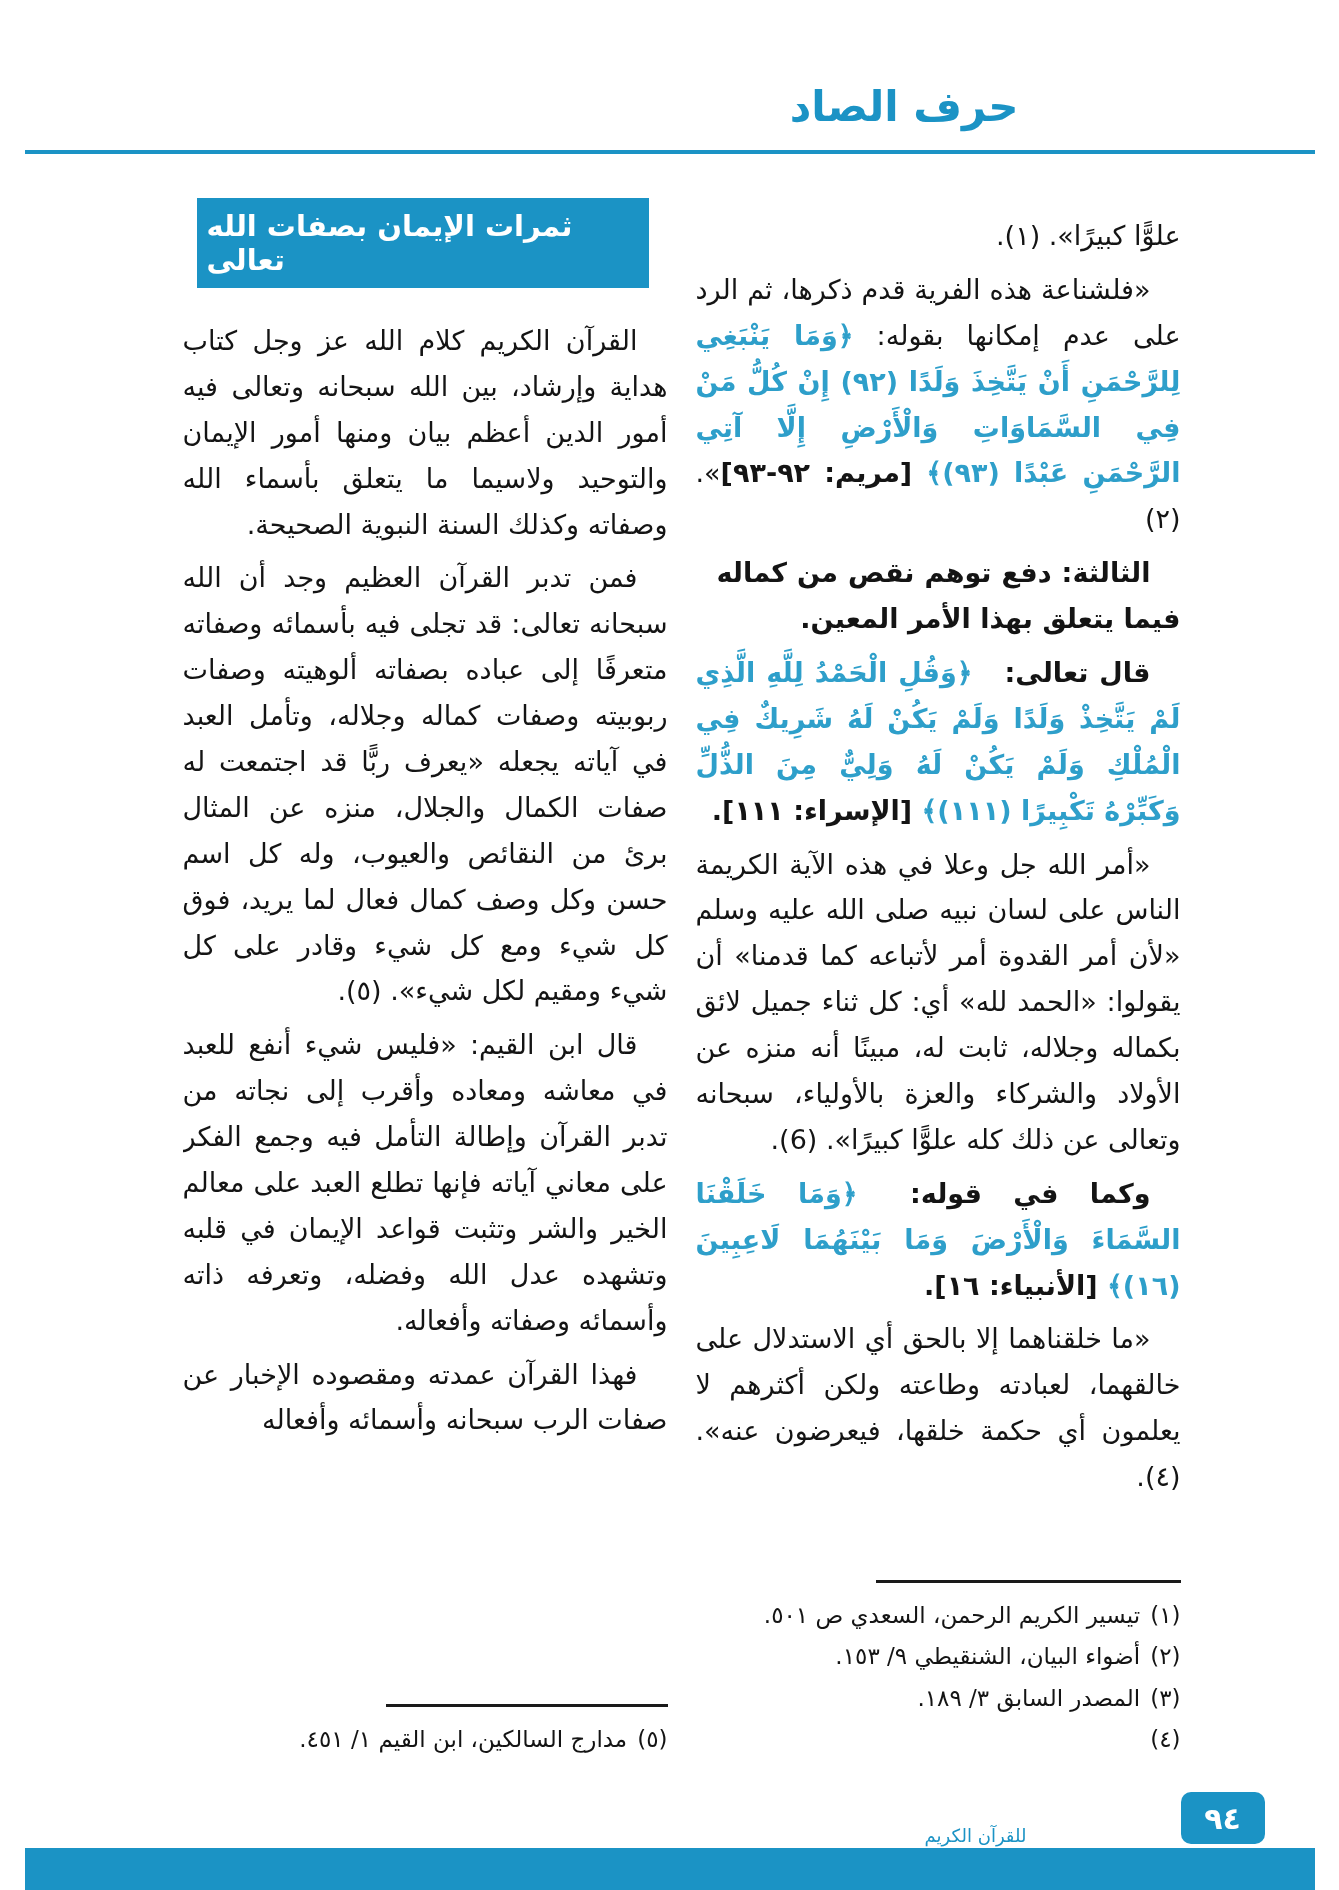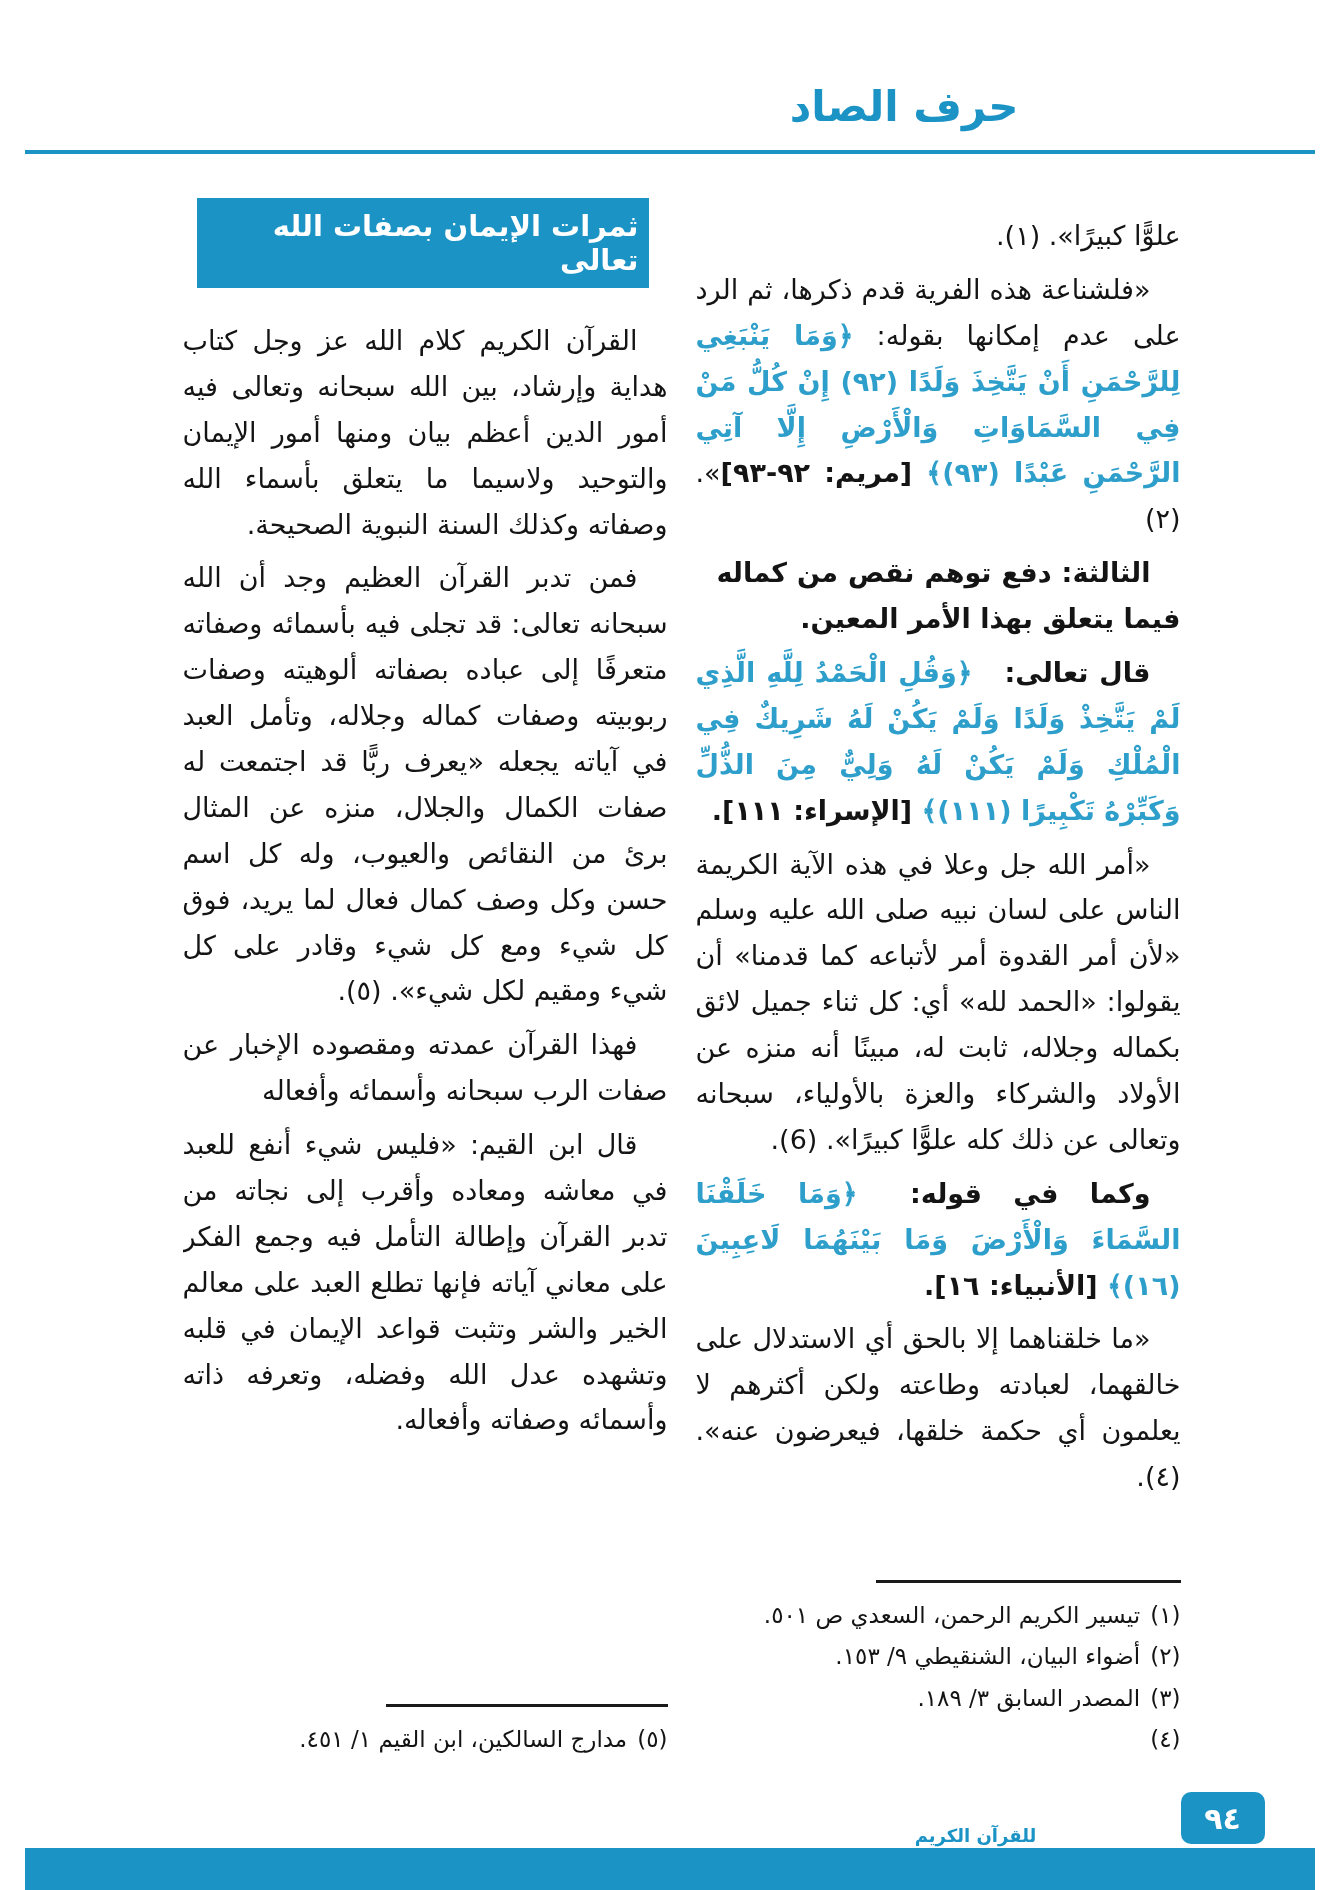--- a/index.html
+++ b/index.html
@@ -43,21 +43,21 @@
     text-indent:30px;
   }
   .no-indent{text-indent:0;margin-top:17px;}
   .bold{font-weight:bold;margin-left:21px;}
   .quran{color:var(--quran);font-weight:bold;}
   .verse-ref{color:var(--text);font-weight:bold;}
   .section-title-box{
     background:var(--accent);
     color:#ffffff;
     font-size:29px;font-weight:bold;
-    text-align:right;
+    text-align:left;
     padding:11px 10px;
     margin:2px 19px 30px 14px;
   }
   
   .footnotes{margin-top:auto;padding-top:8px;}
   .fn-sep{width:305px;height:3px;background:#1a1a1a;margin-bottom:14px;}
   .fn-sep-left{width:282px;}
   .footnote{
     font-size:23px;line-height:1.62;
     display:flex;gap:10px;
@@ -80,21 +80,21 @@
     font-size:30px;font-weight:bold;margin-top:24px;
   }
   .logo{
     position:absolute;bottom:44px;left:806px;
     width:290px;
     text-align:center;
     color:var(--accent);
     line-height:1.1;
   }
   .logo-l1{font-size:30px;font-weight:bold;font-style:italic;}
-  .logo-l2{font-size:18px;font-weight:bold;margin-top:2px;}
+  .logo-l2{font-size:18px;font-weight:normal;margin-top:2px;}
 </style>
 </head>
 <body>
 
 <div class="page">
 
   <div class="chapter-title">حرف الصاد</div>
   <div class="header-rule"></div>
 
   <div class="columns">
@@ -132,22 +132,22 @@
             <span class="fn-marker">(٤)</span>
           </div>
       </div>
     </section>
 
     <section class="col">
       <div class="section-title-box">ثمرات الإيمان بصفات الله تعالى</div>
 
       <p class="body-p">القرآن الكريم كلام الله عز وجل كتاب هداية وإرشاد، بين الله سبحانه وتعالى فيه أمور الدين أعظم بيان ومنها أمور الإيمان والتوحيد ولاسيما ما يتعلق بأسماء الله وصفاته وكذلك السنة النبوية الصحيحة.</p>
       <p class="body-p">فمن تدبر القرآن العظيم وجد أن الله سبحانه تعالى: قد تجلى فيه بأسمائه وصفاته متعرفًا إلى عباده بصفاته ألوهيته وصفات ربوبيته وصفات كماله وجلاله، وتأمل العبد في آياته يجعله «يعرف ربًّا قد اجتمعت له صفات الكمال والجلال، منزه عن المثال برئ من النقائص والعيوب، وله كل اسم حسن وكل وصف كمال فعال لما يريد، فوق كل شيء ومع كل شيء وقادر على كل شيء ومقيم لكل شيء». (٥).</p>
+      <p class="body-p">قال ابن القيم: «فليس شيء أنفع للعبد في معاشه ومعاده وأقرب إلى نجاته من تدبر القرآن وإطالة التأمل فيه وجمع الفكر على معاني آياته فإنها تطلع العبد على معالم الخير والشر وتثبت قواعد الإيمان في قلبه وتشهده عدل الله وفضله، وتعرفه ذاته وأسمائه وصفاته وأفعاله.</p>
       <p class="body-p">فهذا القرآن عمدته ومقصوده الإخبار عن صفات الرب سبحانه وأسمائه وأفعاله</p>
-      <p class="body-p">قال ابن القيم: «فليس شيء أنفع للعبد في معاشه ومعاده وأقرب إلى نجاته من تدبر القرآن وإطالة التأمل فيه وجمع الفكر على معاني آياته فإنها تطلع العبد على معالم الخير والشر وتثبت قواعد الإيمان في قلبه وتشهده عدل الله وفضله، وتعرفه ذاته وأسمائه وصفاته وأفعاله.</p>
 
       <div class="footnotes">
         <div class="fn-sep fn-sep-left"></div>
         <div class="footnote">
             <span class="fn-marker">(٥)</span>
             <span>مدارج السالكين، ابن القيم ١/ ٤٥١.</span>
           </div>
       </div>
     </section>
 

